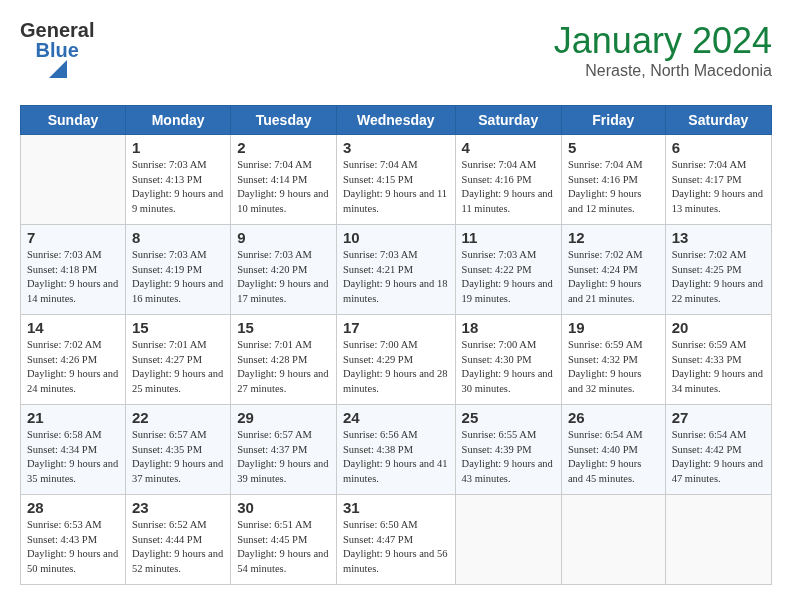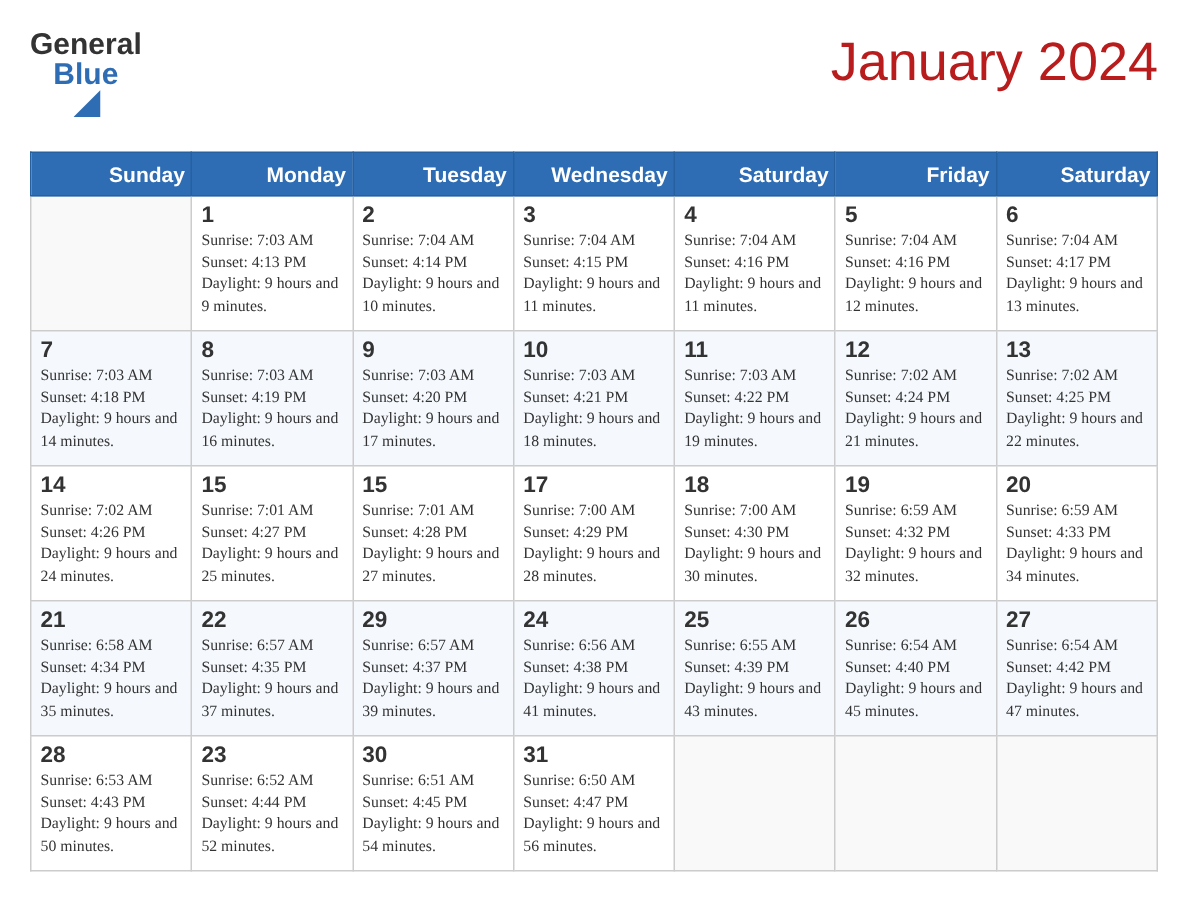--- a/index.html
+++ b/index.html
@@ -19,36 +19,36 @@
     .logo {
       display: flex;
       align-items: center;
     }
     .title-section {
       text-align: right;
     }
     .month-title {
       font-size: 36px;
       font-weight: 300;
-      color: #b91c1c;
+      color: #15803d;
     }
     .location-title {
       font-size: 16px;
       color: #555;
     }
     table {
       width: 100%;
       border-collapse: collapse;
       border: 1px solid #ccc;
     }
     th {
       background-color: #2e6db4;
       color: #fff;
-      text-align: right;
-      padding: 6px 4px;
+      text-align: center;
+      padding: 6px 20px;
       font-size: 14px;
       border: 1px solid #2560a0;
     }
     td {
       border: 1px solid #ccc;
       vertical-align: top;
       padding: 4px 6px;
       width: calc(100% / 7);
       height: 90px;
       background: #fff;
@@ -86,20 +86,21 @@
       <div style="display:flex; align-items:center;flex-direction:column;">
         <span style="font-size:20px; font-weight:bold; color:#2e6db4;">Blue</span>
         <svg width="18" height="18" viewBox="0 0 18 18" style="margin-left:2px; margin-bottom:-2px;">
           <polygon points="0,18 18,18 18,0" fill="#2e6db4"></polygon>
         </svg>
       </div>
     </div>
   </div>
   <div class="title-section">
     <div class="month-title">January 2024</div>
+    <div class="location-title">Neraste, North Macedonia</div>
   </div>
 </div>
 
 <table>
   <thead>
     <tr>
     <th>Sunday</th>
         <th>Monday</th>
         <th>Tuesday</th>
         <th>Wednesday</th>

